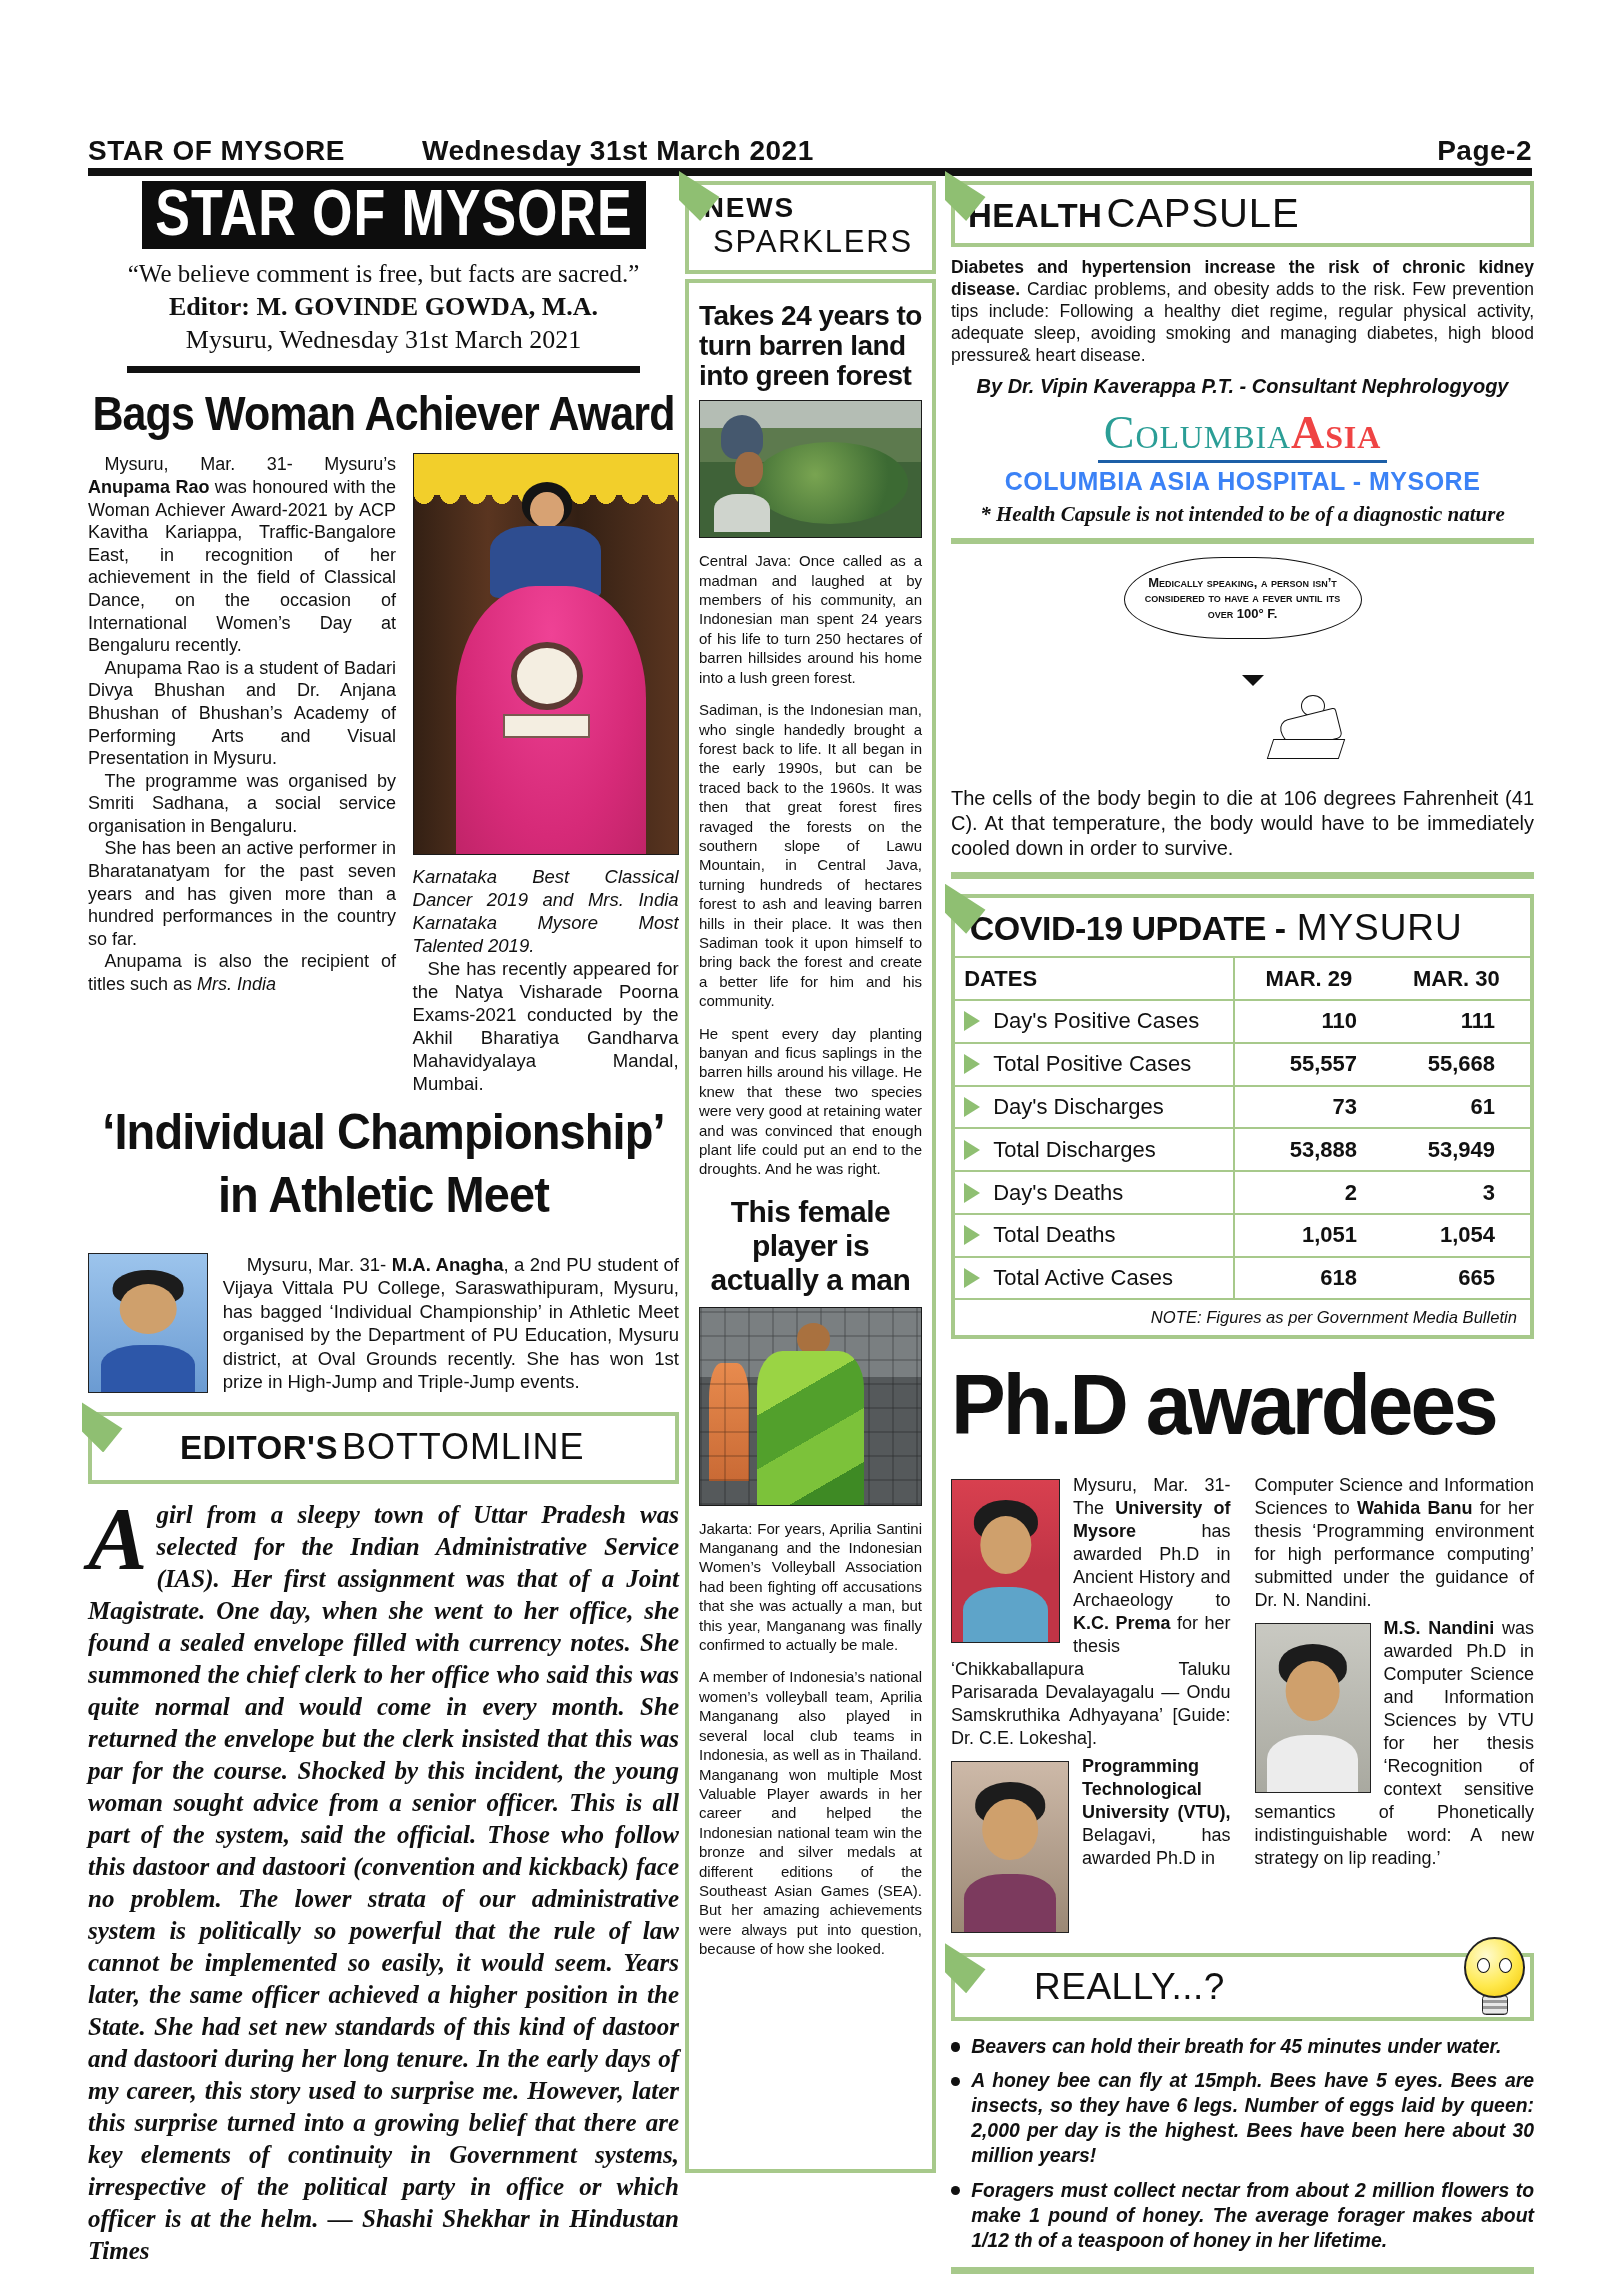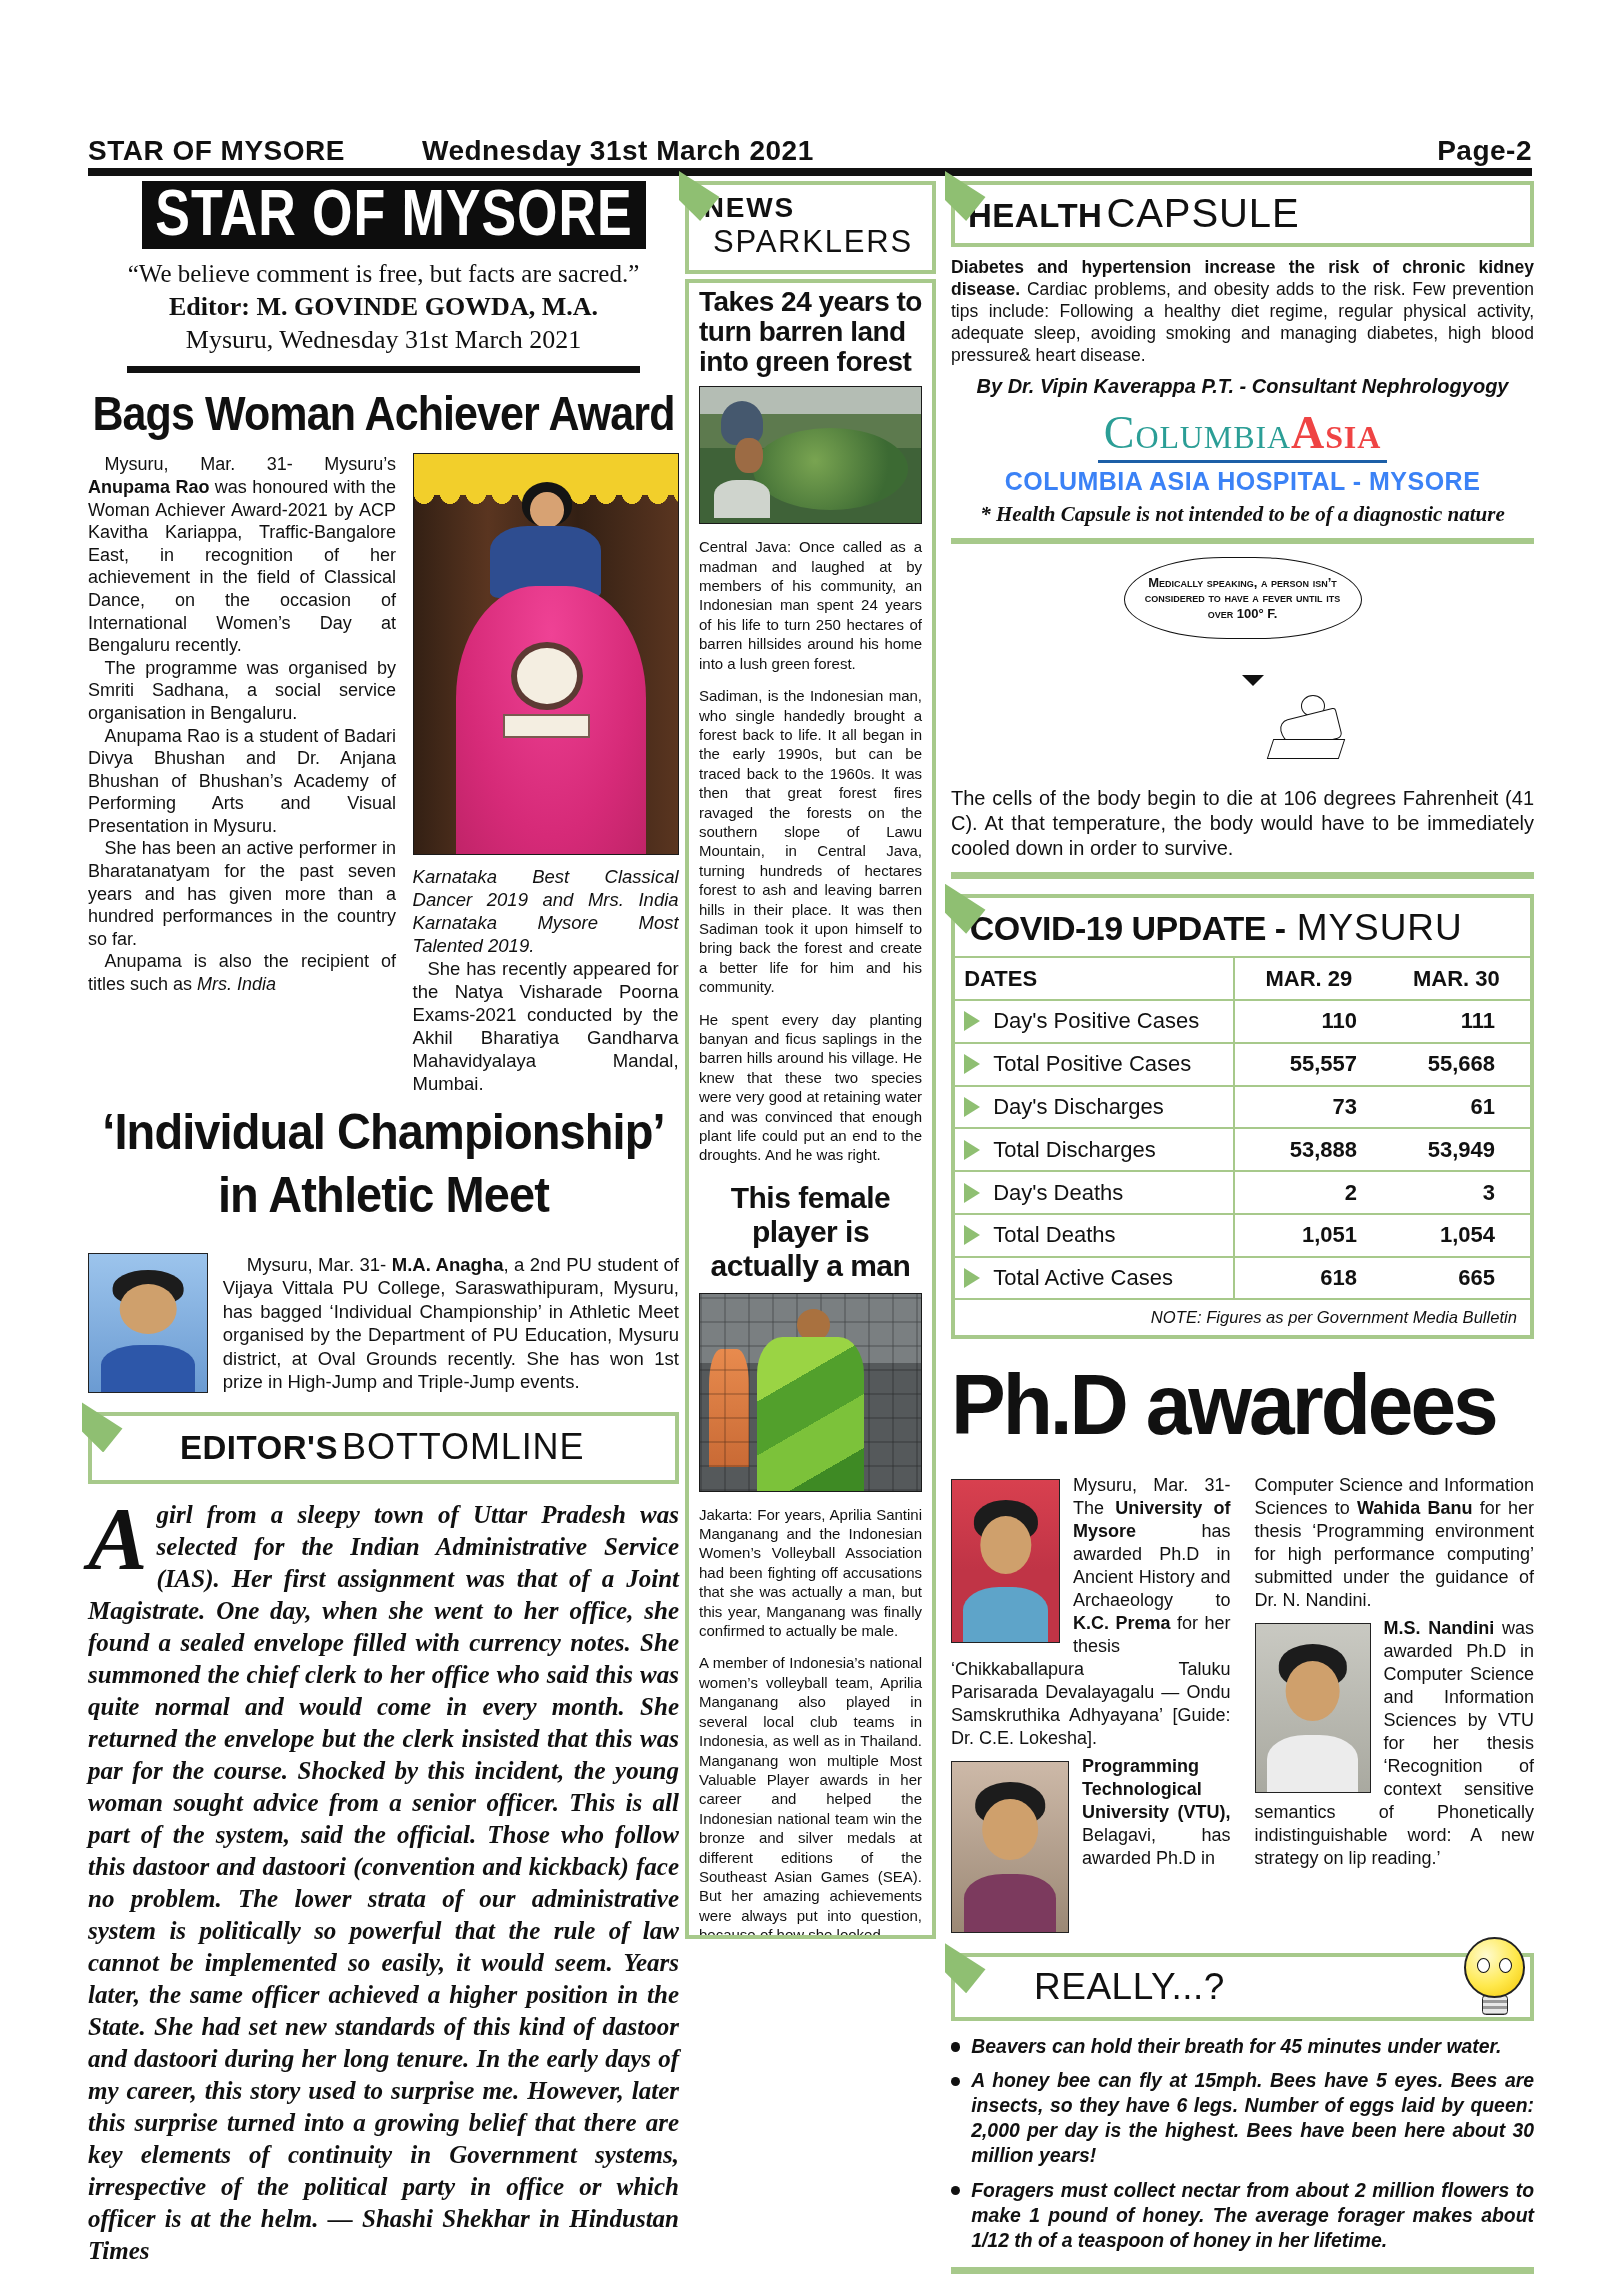--- a/index.html
+++ b/index.html
@@ -50,21 +50,21 @@
   .ed-box .b2{font-size:36px;letter-spacing:0.9px}
   .bottomline{margin-top:14.8px;font-family:"Liberation Serif",serif;font-style:italic;font-weight:bold;
     font-size:25px;line-height:32px;text-align:justify}
   .bottomline .dropcap{float:left;font-size:89px;line-height:66px;padding:5.5px 9.2px 0 0;font-weight:bold}
 
   
   .col-mid{position:absolute;left:685px;top:181px;width:251px}
   .news-box{padding:7.4px 9.2px 9.2px 14.8px}
   .news-box .l1{font-weight:bold;font-size:28px;letter-spacing:1.8px}
   .news-box .l2{font-size:31px;letter-spacing:1.8px;margin-left:9.2px}
-  .mid-box{margin-top:5.5px;height:1660px;padding:4px 10px;overflow:hidden}
+  .mid-box{margin-top:5.5px;height:1894px;padding:18px 10px;overflow:hidden}
   .mid-box::before{display:none}
   .s1-head{font-weight:bold;font-size:28px;line-height:30px;letter-spacing:-0.5px}
   .mid-p{font-size:15px;line-height:19.4px;text-align:justify;margin-top:13px}
   .mid-p::first-line{}
   .s2-head{font-weight:bold;font-size:30px;line-height:34px;text-align:center;margin-top:16.6px;letter-spacing:-0.5px}
 
   
   .photo{position:relative;border:1.8px solid #1a1a1a;overflow:hidden}
   .ph-forest{height:138px;margin-top:9.2px;background:linear-gradient(180deg,#b4bdb4 0 20%,#5d7a4e 20% 45%,#3f6238 45% 100%)}
   .ph-forest .blob{position:absolute;right:6%;top:30%;width:70%;height:60%;border-radius:50%;background:radial-gradient(circle at 40% 40%,#79a451,#3c6a33 70%)}
@@ -185,22 +185,22 @@
     <div class="dateline serif">Mysuru,  Wednesday 31st March 2021</div>
     <div class="black-rule"></div>
 
     <div class="award-head">
       <span>Bags Woman Achiever Award</span>
     </div>
 
     <div class="award-body">
       <div class="award-text">
         <p><span>Mysuru, Mar. 31- Mysuru’s </span><b>Anupama Rao</b><span> was honoured with the Woman Achiever Award-2021 by ACP Kavitha Kariappa, Traffic-Bangalore East, in recognition of her achievement in the field of Classical Dance, on the occasion of International Women’s Day at Bengaluru recently.</span></p>
+        <p>Anupama Rao is a student of Badari Divya Bhushan and Dr. Anjana Bhushan of Bhushan’s Academy of Performing Arts and Visual Presentation in Mysuru.</p>
         <p>The programme was organised by Smriti Sadhana, a social service organisation in Bengaluru.</p>
-        <p>Anupama Rao is a student of Badari Divya Bhushan and Dr. Anjana Bhushan of Bhushan’s Academy of Performing Arts and Visual Presentation in Mysuru.</p>
         <p>She has been an active performer in Bharatanatyam for the past seven years and has given more than a hundred performances in the country so far.</p>
         <p><span>Anupama is also the recipient of titles such as </span><i>Mrs. India</i></p>
       </div>
       <div class="award-right">
         <div class="photo ph-dancer">
           <div class="valance"></div>
           <div class="hair"></div>
           <div class="face"></div>
           <div class="blouse"></div>
           <div class="saree"></div>

